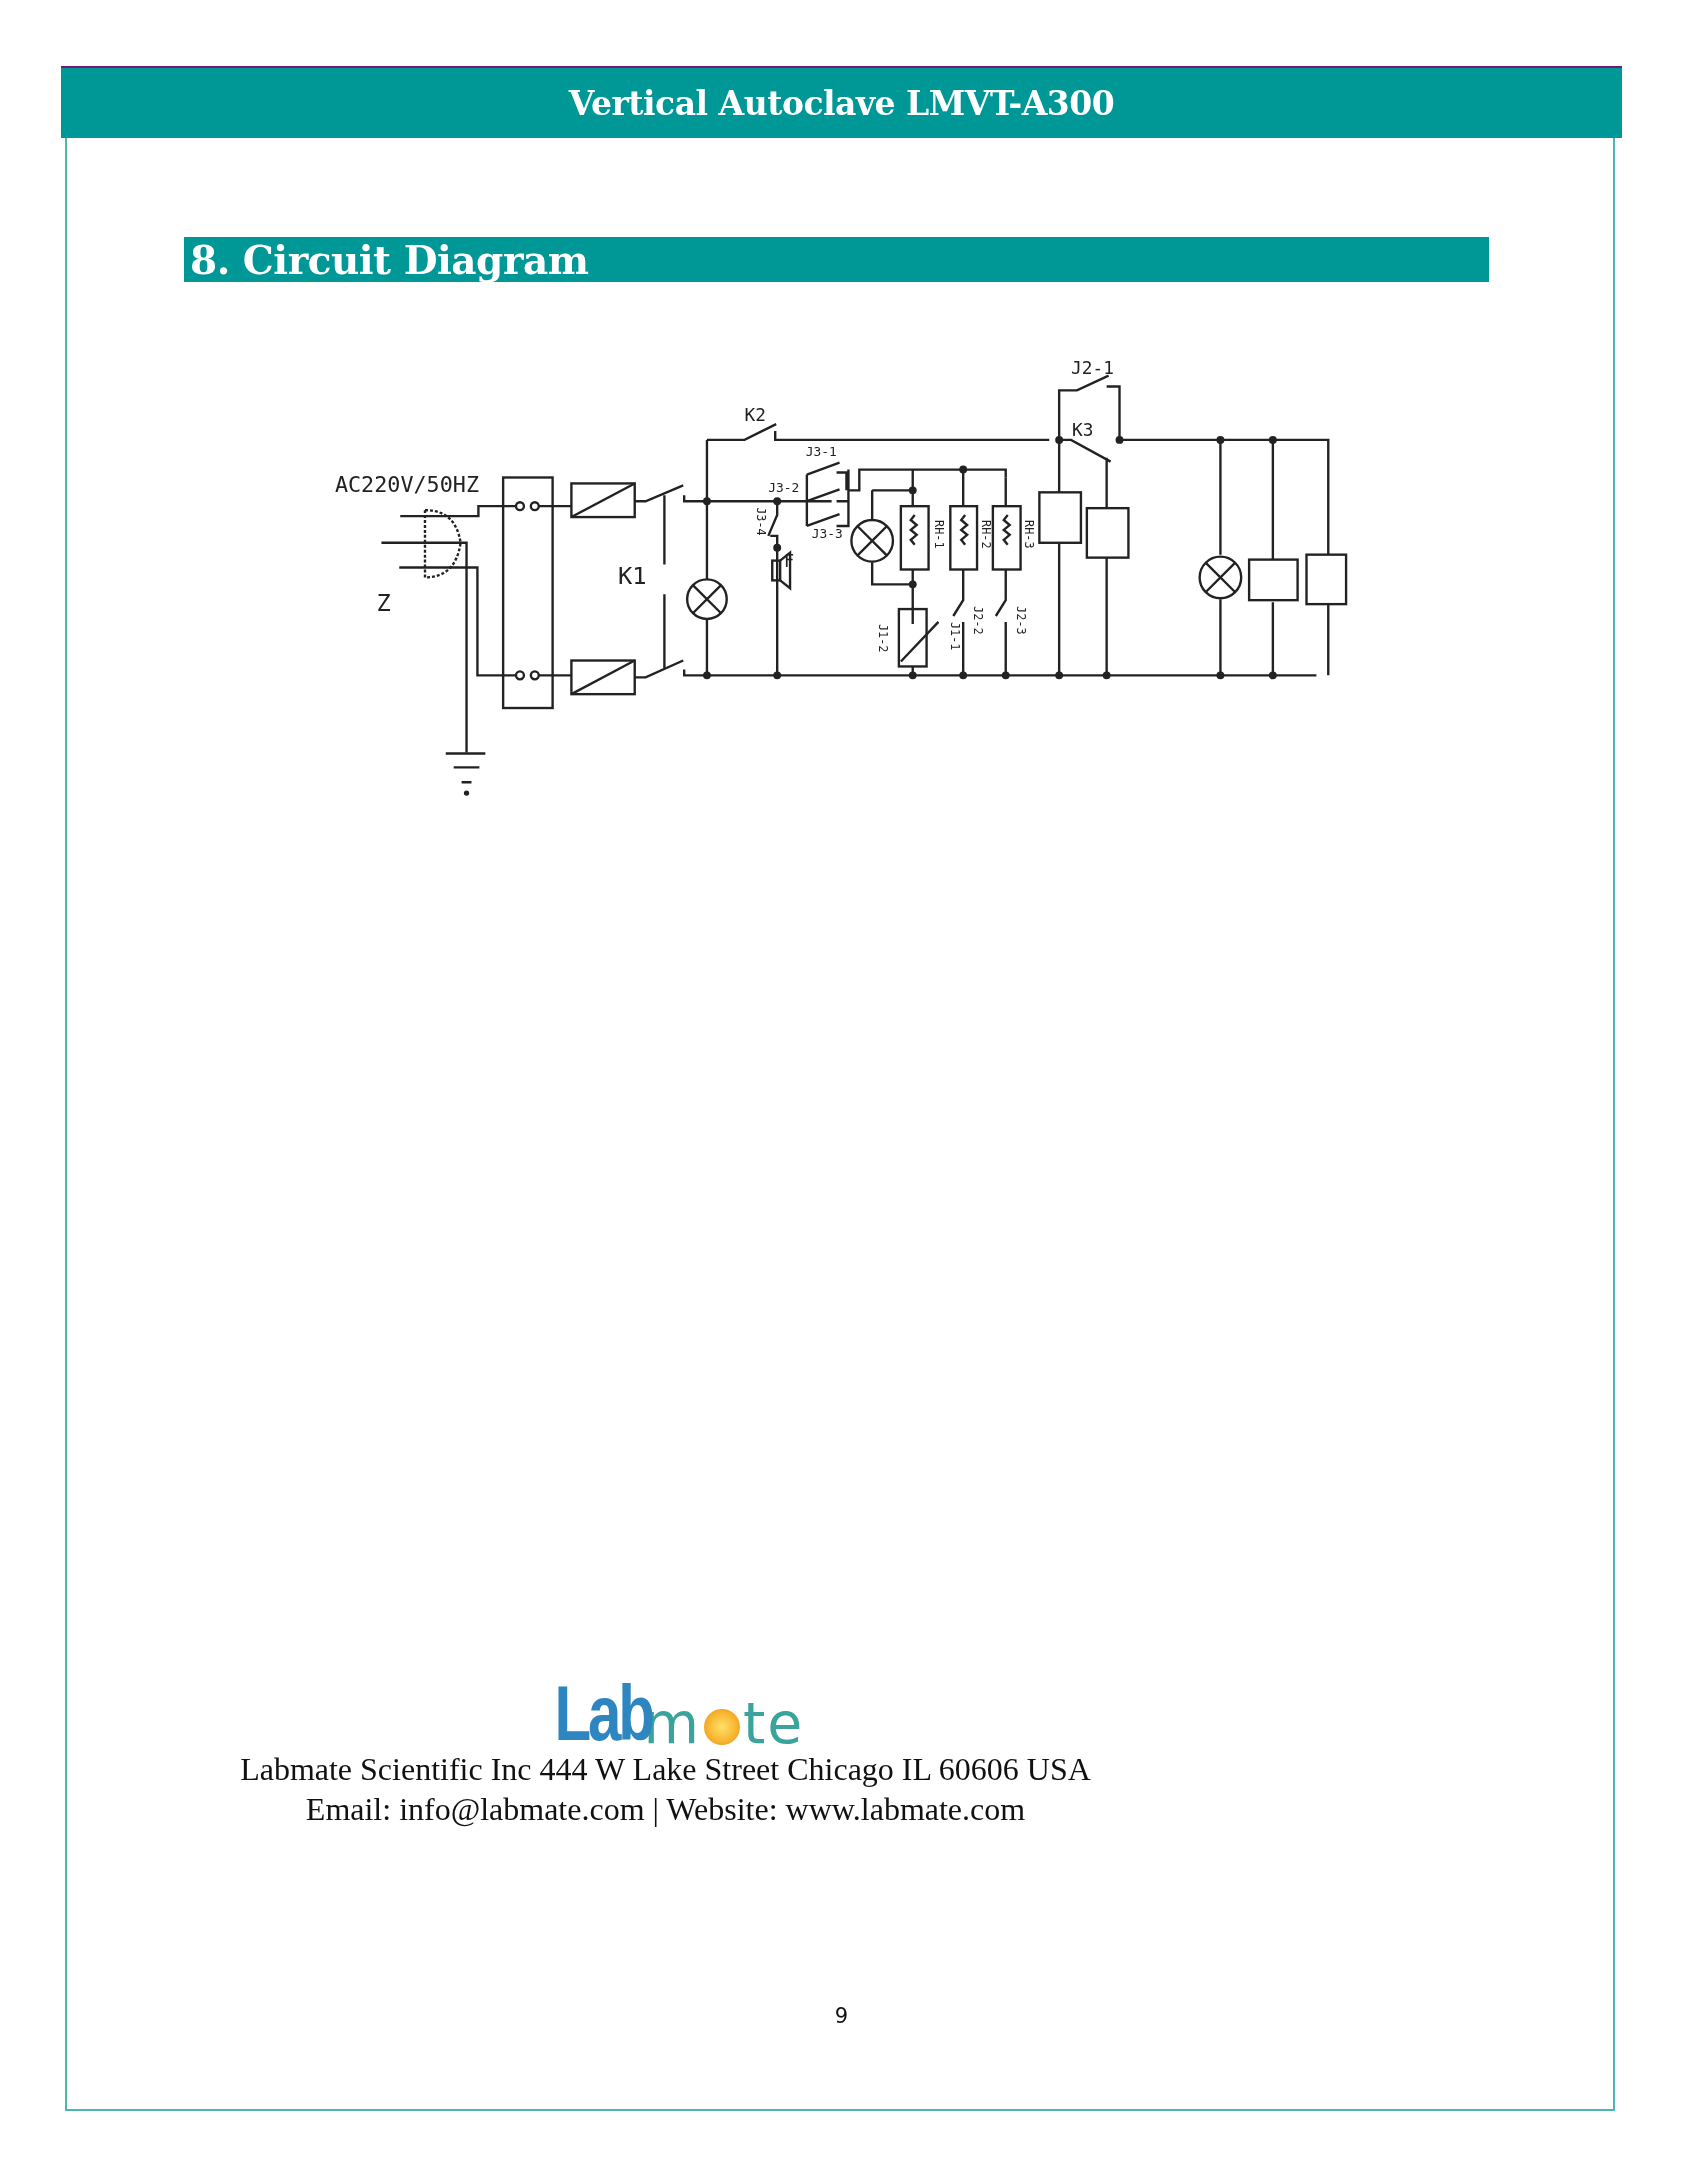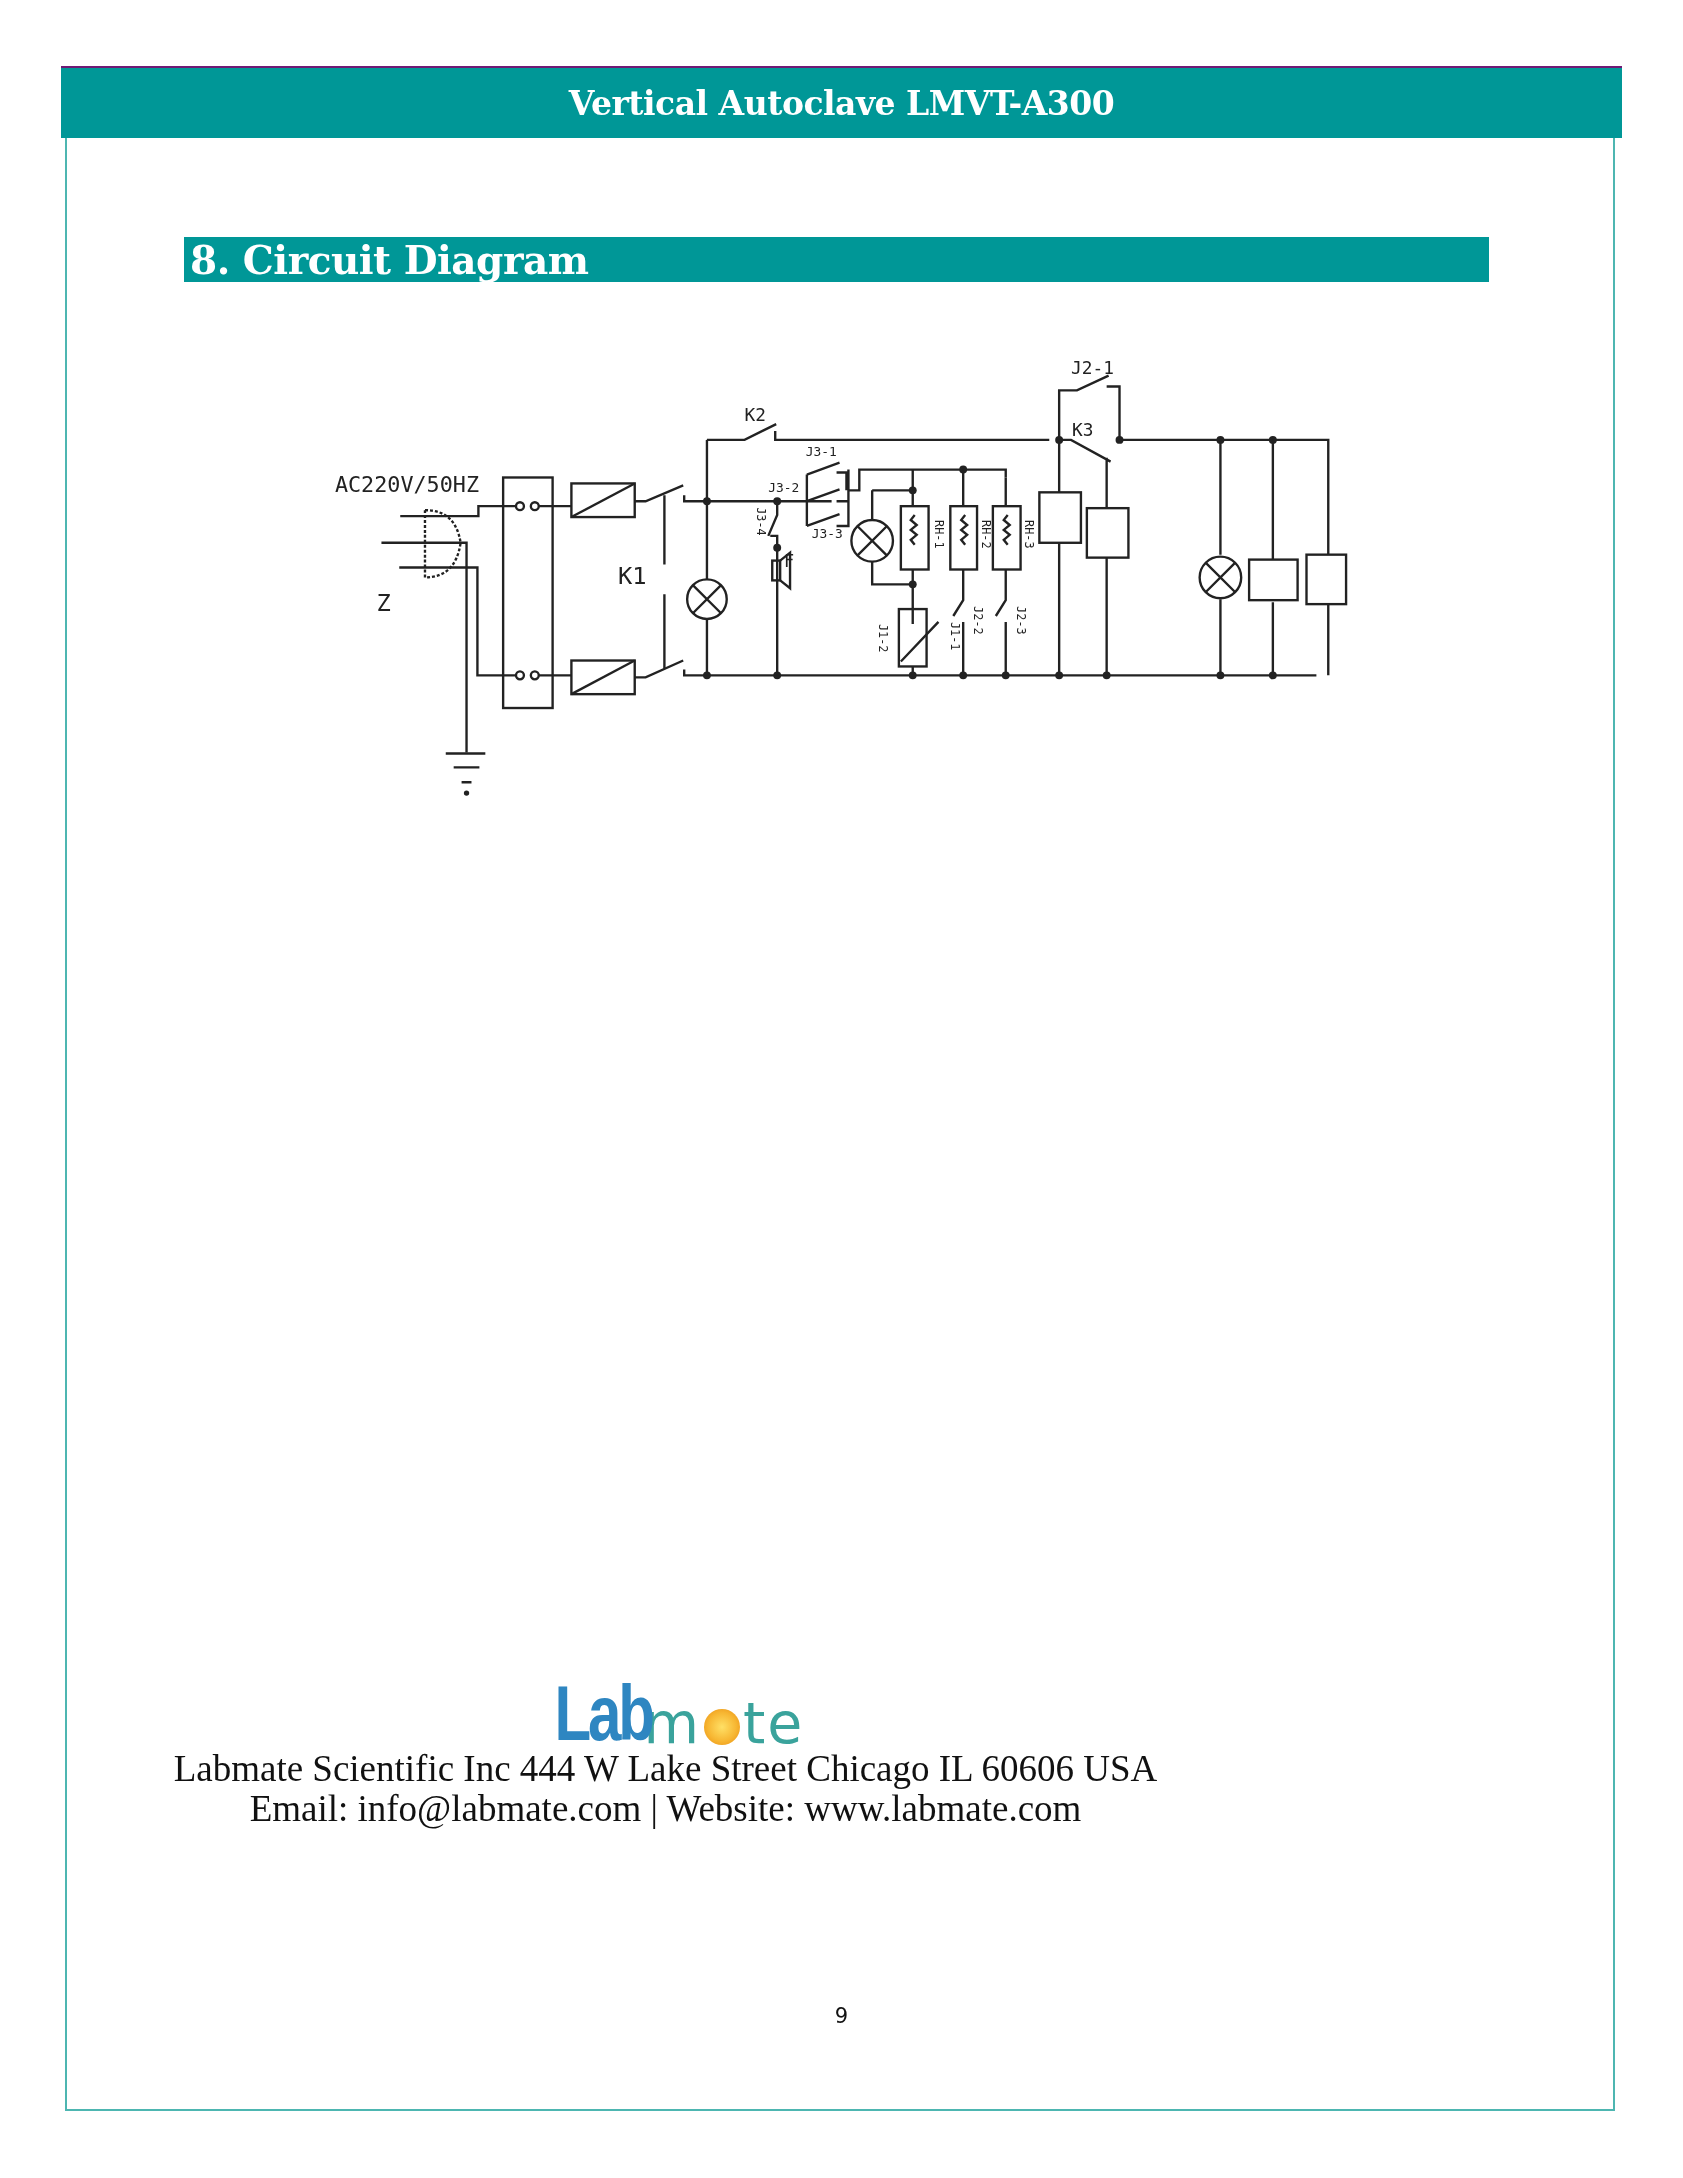--- a/index.html
+++ b/index.html
@@ -22,21 +22,21 @@
   .footer { position: absolute; left: 0; top: 1668px; width: 1331px; text-align: center; }
   .logo { display: inline-flex; align-items: flex-end; height: 81px; position: relative; }
   .logo-lab { font-family: "Liberation Sans", sans-serif; font-weight: bold; font-size: 77px;
               color: #2e86c1; letter-spacing: -4px; transform: scaleX(0.78); transform-origin: right bottom;
               line-height: 71px; position: relative; margin-right: -8px; }
   .logo-mate { font-family: "DejaVu Sans", sans-serif; font-size: 57px; color: #3aa39c;
                line-height: 51px; letter-spacing: 2px; display: inline-flex; align-items: flex-end; }
   .logo-sun { display: inline-block; width: 36px; height: 36px; border-radius: 50%;
               background: radial-gradient(circle at 50% 50%, #ffe066 0%, #f7b733 55%, #e88a0c 100%);
               margin: 0 3px 4px 3px; }
-  .address { font-family: "Liberation Serif", serif; font-size: 37px; color: #111; line-height: 40px; }
+  .address { font-family: "Liberation Serif", serif; font-size: 32px; color: #111; line-height: 40px; }
   .page-number { position: absolute; left: 0; top: 2004px; width: 1683px; text-align: center;
                  font-family: "DejaVu Sans", sans-serif; font-size: 21px; color: #111; }
 </style>
 </head>
 <body>
 
 <div class="page-border"></div>
 
 <div class="header-bar">
   <span class="header-title">Vertical Autoclave LMVT-A300</span>

